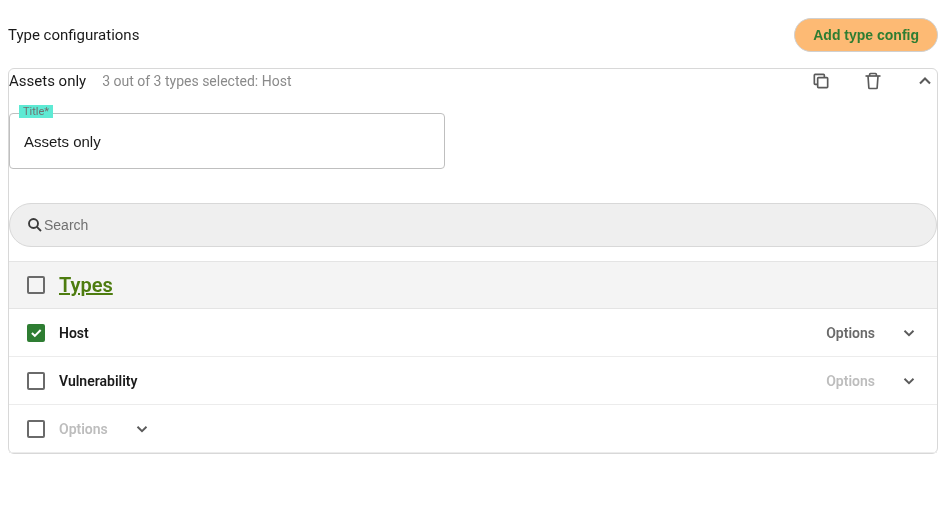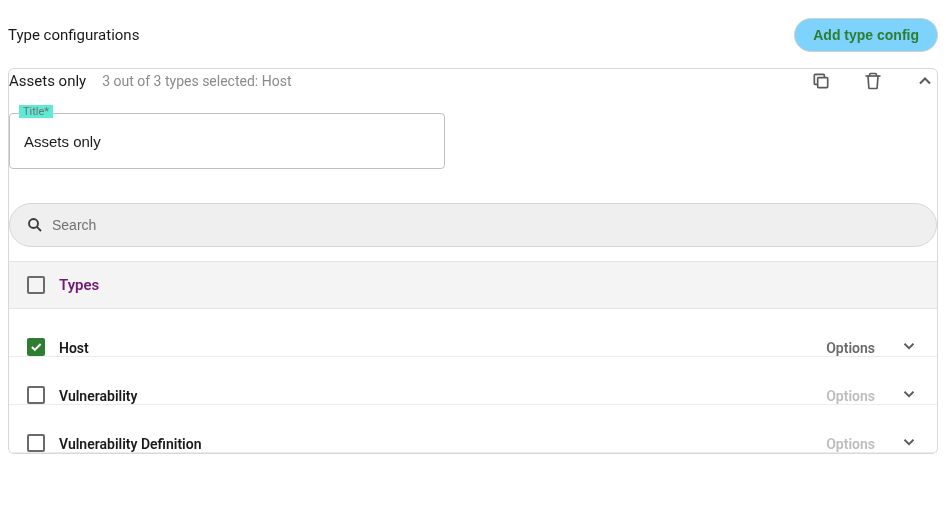--- a/index.html
+++ b/index.html
@@ -20,21 +20,21 @@
       justify-content: space-between;
       align-items: center;
       margin-bottom: 16px;
     }
     .page-title {
       font-size: 15px;
       font-weight: 400;
       color: #1a1a1a;
     }
     .add-btn {
-      background: #7dd3fc;
+      background: #fdba74;
       border: 1px solid #d0d0d0;
       border-radius: 18px;
       padding: 8px 18px;
       font-size: 14px;
       font-weight: 600;
       color: #2e7d32;
       cursor: pointer;
     }
     .card {
       border: 1px solid #d8d8d8;
@@ -96,21 +96,20 @@
       outline: none;
     }
     .search-wrap {
       background: #efefef;
       border: 1px solid #d8d8d8;
       border-radius: 22px;
       height: 44px;
       display: flex;
       align-items: center;
       padding: 0 16px;
-      gap: 8px;
       margin-bottom: 14px;
     }
     .search-wrap svg {
       width: 18px;
       height: 18px;
       color: #3a3a3a;
     }
     .search-input {
       flex: 1;
       border: none;
@@ -146,28 +145,29 @@
     .checkbox.checked {
       background: #2e7d32;
       border-color: #2e7d32;
     }
     .checkbox.checked svg {
       width: 14px;
       height: 14px;
       color: #ffffff;
     }
     .th-label {
-      font-size: 15px;
-      font-weight: 600;
-      color: #701a75;
+      font-size: 20px;
+      font-weight: 600;
+      color: #4d7c0f;
+      text-decoration: underline;
     }
     .row {
       height: 48px;
       display: flex;
-      align-items: flex-end;
+      align-items: center;
       padding: 0 18px;
       gap: 14px;
       border-bottom: 1px solid #ececec;
     }
     .row-label {
       flex: 1;
       font-size: 14px;
       font-weight: 600;
       color: #1a1a1a;
     }
@@ -266,21 +266,20 @@
     <div class="options-label disabled">Options</div>
     <div class="chevron">
       <svg viewBox="0 0 24 24" fill="none" stroke="currentColor" stroke-width="2.5">
         <path d="M6 9l6 6 6-6"></path>
       </svg>
     </div>
   </div>
 
   <div class="row">
     <div class="checkbox"></div>
-    <div class="row-label">Vulnerability Definition</div>
     <div class="options-label disabled">Options</div>
     <div class="chevron">
       <svg viewBox="0 0 24 24" fill="none" stroke="currentColor" stroke-width="2.5">
         <path d="M6 9l6 6 6-6"></path>
       </svg>
     </div>
   </div>
 
 </div>
 

